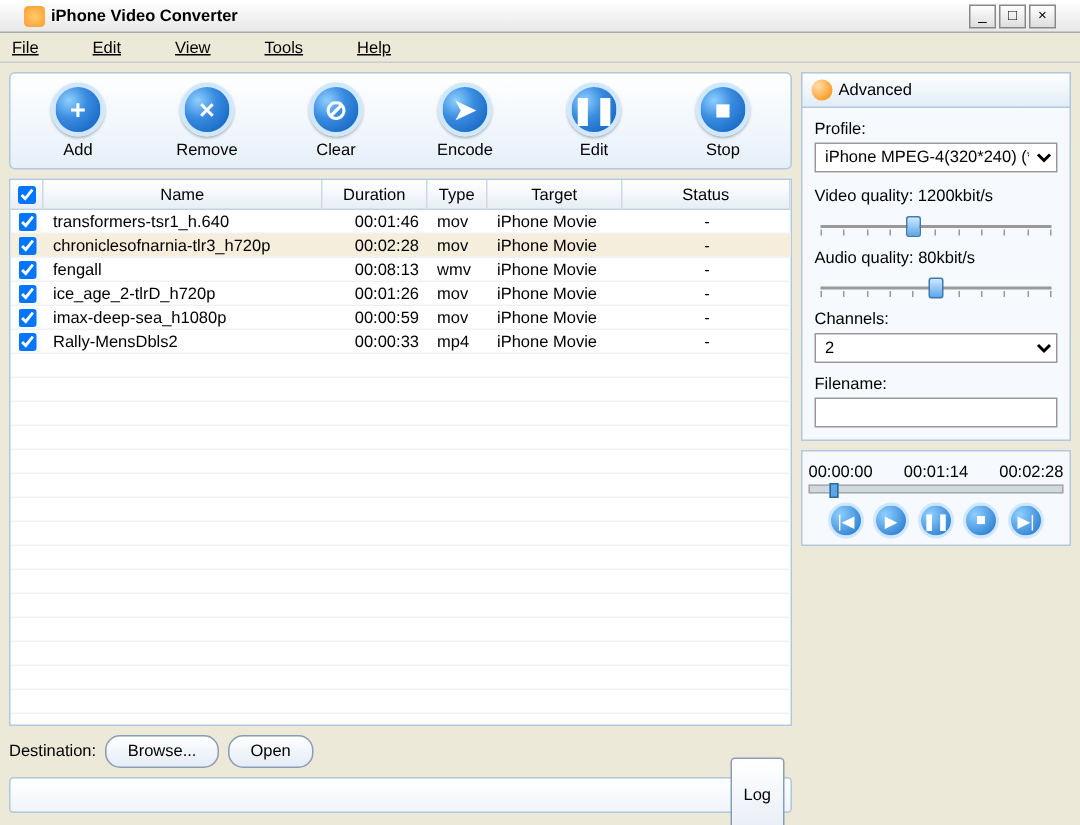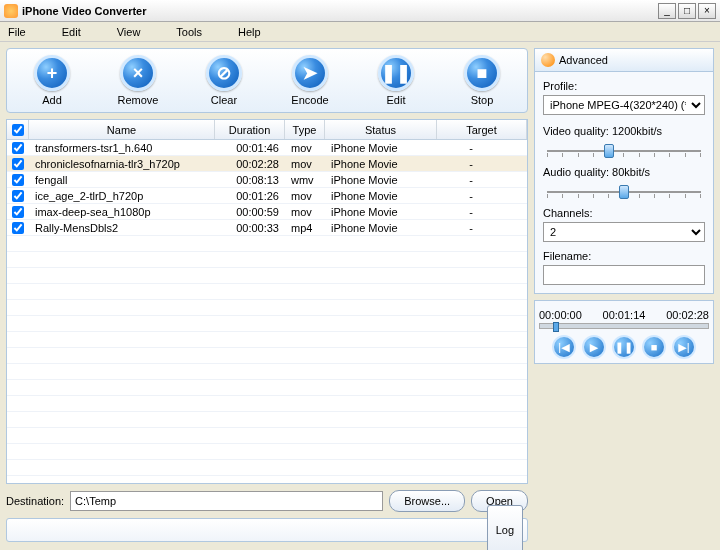--- a/index.html
+++ b/index.html
@@ -1,23 +1,23 @@
 <!DOCTYPE html>
 <html><head>
 <meta charset="utf-8">
 <style>
 * { box-sizing: border-box; margin: 0; padding: 0; font-family: Tahoma, sans-serif; font-size: 11px; }
 body { background: #ece9d8; width: 720px; height: 550px; overflow: hidden; }
-.titlebar { background: linear-gradient(#fff,#e8e8e8); height: 22px; border-bottom: 1px solid #aaa; display: flex; align-items: center; padding: 0 4px; }
+.titlebar { background: linear-gradient(#fff,#e8e8e8); height: 22px; border-bottom: 1px solid #aaa; display: flex; align-items: center; padding: 0 16px; }
 .titlebar .appicon { width: 14px; height: 14px; background: radial-gradient(circle,#ffcc66,#ff9933); border-radius: 3px; margin-right: 4px; }
 .titlebar .title { font-weight: bold; flex: 1; }
 .winbtns { display: flex; gap: 2px; }
 .winbtn { width: 18px; height: 16px; border: 1px solid #888; background: linear-gradient(#fff,#ddd); display: flex; align-items: center; justify-content: center; font-size: 10px; cursor: pointer; }
 .menubar { height: 20px; display: flex; align-items: center; padding: 0 8px; gap: 36px; border-bottom: 1px solid #ccc; }
-.menubar span { cursor: pointer; }
+.menubar span { cursor: pointer; text-decoration: underline; }
 .content { display: flex; height: 506px; }
 .left { flex: 1; padding: 6px; display: flex; flex-direction: column; }
 .right { width: 186px; padding: 6px 6px 6px 0; display: flex; flex-direction: column; gap: 6px; }
 .toolbar { background: linear-gradient(#fff,#e6f0fa); border: 1px solid #b0c8e0; border-radius: 4px; padding: 6px 2px; display: flex; justify-content: space-around; }
 .tbtn { display: flex; flex-direction: column; align-items: center; cursor: pointer; gap: 3px; width: 70px; }
 .bigicon { width: 36px; height: 36px; border-radius: 50%; background: radial-gradient(circle at 30% 30%, #8fcfff 0%, #3a8ce0 40%, #0b5bb8 100%); border: 3px solid #d0e8ff; box-shadow: 0 1px 2px rgba(0,0,0,.3); display: flex; align-items: center; justify-content: center; color: #fff; font-size: 18px; font-weight: bold; }
 .table { flex: 1; border: 1px solid #b0c8e0; background: #fff; margin-top: 6px; overflow: hidden; position: relative; }
 .thead { display: flex; background: linear-gradient(#fff,#e8eef6); border-bottom: 1px solid #c0d0e0; height: 20px; }
 .th { border-right: 1px solid #d0d8e0; padding: 3px 6px; display: flex; align-items: center; }
 .ck { width: 22px; justify-content: center; }
@@ -117,22 +117,22 @@
       </div>
 
     <div class="table">
       <div class="thead">
         <div class="th ck">
             <input type="checkbox" checked="" style="">
           </div>
         <div class="th nm">Name</div>
         <div class="th du">Duration</div>
         <div class="th ty">Type</div>
+        <div class="th tg">Target</div>
         <div class="th st">Status</div>
-        <div class="th tg">Target</div>
       </div>
       <div class="tbody" id="tbody">
           <div class="tr">
             <div class="td ck">
               <input type="checkbox" checked="" style="">
             </div>
             <div class="td nm">transformers-tsr1_h.640</div>
             <div class="td du">00:01:46</div>
             <div class="td ty">mov</div>
             <div class="td tg">iPhone Movie</div>
@@ -202,21 +202,20 @@
           <div class="tr"></div>
           <div class="tr"></div>
           <div class="tr"></div>
           <div class="tr"></div>
           <div class="tr"></div>
         </div>
     </div>
 
     <div class="destrow">
       <span>Destination:</span>
-      <input type="text" value="C:\Temp" style="">
       <button class="btn">Browse...</button>
       <button class="btn">Open</button>
     </div>
 
     <div class="logrow">
       <div class="spacer"></div>
       <div class="logbtn">Log</div>
     </div>
   </div>
 

